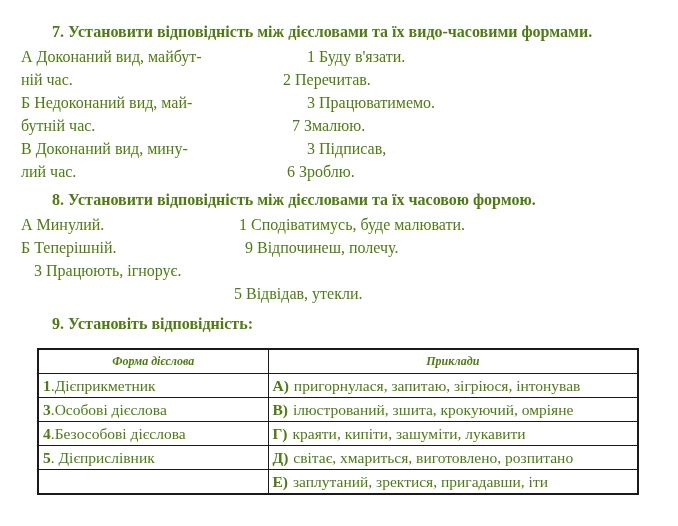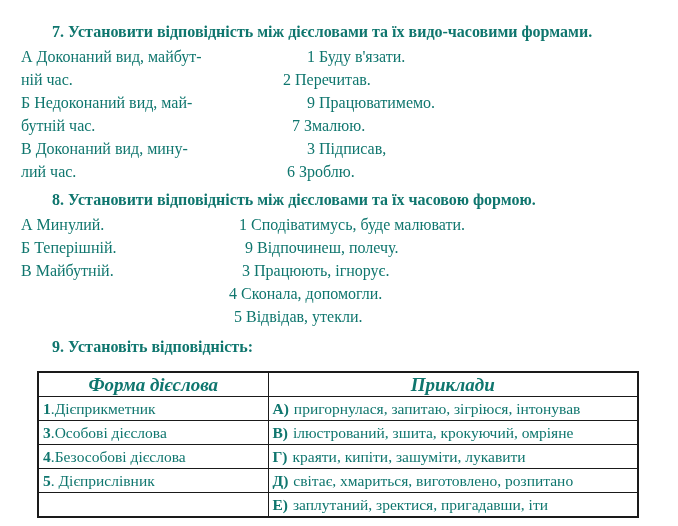--- a/index.html
+++ b/index.html
@@ -2,21 +2,21 @@
 <html><head>
 <meta charset="utf-8">
 <style>
   html, body { margin: 0; padding: 0; }
   body { background: #ffffff; }
   .page {
     position: relative;
     width: 678px;
     height: 526px;
     background: #ffffff;
-    color: #0f766e;
+    color: #4d7c0f;
     font-family: "Liberation Serif", "DejaVu Serif", serif;
     font-size: 16px;
     line-height: 23px;
     overflow: hidden;
   }
   .q-title {
     font-weight: bold;
     margin-left: 52px;
   }
   .q7-block { padding-top: 20px; }
@@ -47,21 +47,21 @@
     height: 21px;
     padding: 0 4px;
     vertical-align: middle;
     white-space: nowrap;
     overflow: hidden;
   }
   table.match-table th {
     font-weight: bold;
     font-style: italic;
     text-align: center;
-    font-size: 19px;
+    font-size: 12px;
   }
   .b { font-weight: bold; }
   .letter { margin-right: 5px; }
 </style>
 </head>
 <body>
 
 <div class="page">
 
   <div class="q7-block">
@@ -70,21 +70,21 @@
       <div class="match-row">
         <div class="q7-left">А Доконаний вид, майбут-</div>
         <div class="match-right" style="padding-left:24px">1 Буду в'язати.</div>
       </div>
       <div class="match-row">
         <div class="q7-left">ній час.</div>
         <div class="match-right" style="padding-left:0px">2 Перечитав.</div>
       </div>
       <div class="match-row">
         <div class="q7-left">Б Недоконаний вид, май-</div>
-        <div class="match-right" style="padding-left:24px">9 Працюватимемо.</div>
+        <div class="match-right" style="padding-left:24px">3 Працюватимемо.</div>
       </div>
       <div class="match-row">
         <div class="q7-left">бутній час.</div>
         <div class="match-right" style="padding-left:9px">7 Змалюю.</div>
       </div>
       <div class="match-row">
         <div class="q7-left">В Доконаний вид, мину-</div>
         <div class="match-right" style="padding-left:24px">3 Підписав,</div>
       </div>
       <div class="match-row">
@@ -99,26 +99,21 @@
     <div class="match-list">
       <div class="match-row">
         <div class="q8-left">А Минулий.</div>
         <div class="match-right" style="padding-left:10px">1 Сподіватимусь, буде малювати.</div>
       </div>
       <div class="match-row">
         <div class="q8-left">Б Теперішній.</div>
         <div class="match-right" style="padding-left:16px">9 Відпочинеш, полечу.</div>
       </div>
       <div class="match-row">
-        <div class="q8-left">В Майбутній.</div>
         <div class="match-right" style="padding-left:13px">3 Працюють, ігнорує.</div>
-      </div>
-      <div class="match-row">
-        <div class="q8-left"></div>
-        <div class="match-right" style="padding-left:0px">4 Сконала, допомогли.</div>
       </div>
       <div class="match-row">
         <div class="q8-left"></div>
         <div class="match-right" style="padding-left:5px">5 Відвідав, утекли.</div>
       </div>
     </div>
   </div>
 
   <div class="q9-block">
     <div class="q-title">9. Установіть відповідність:</div>

